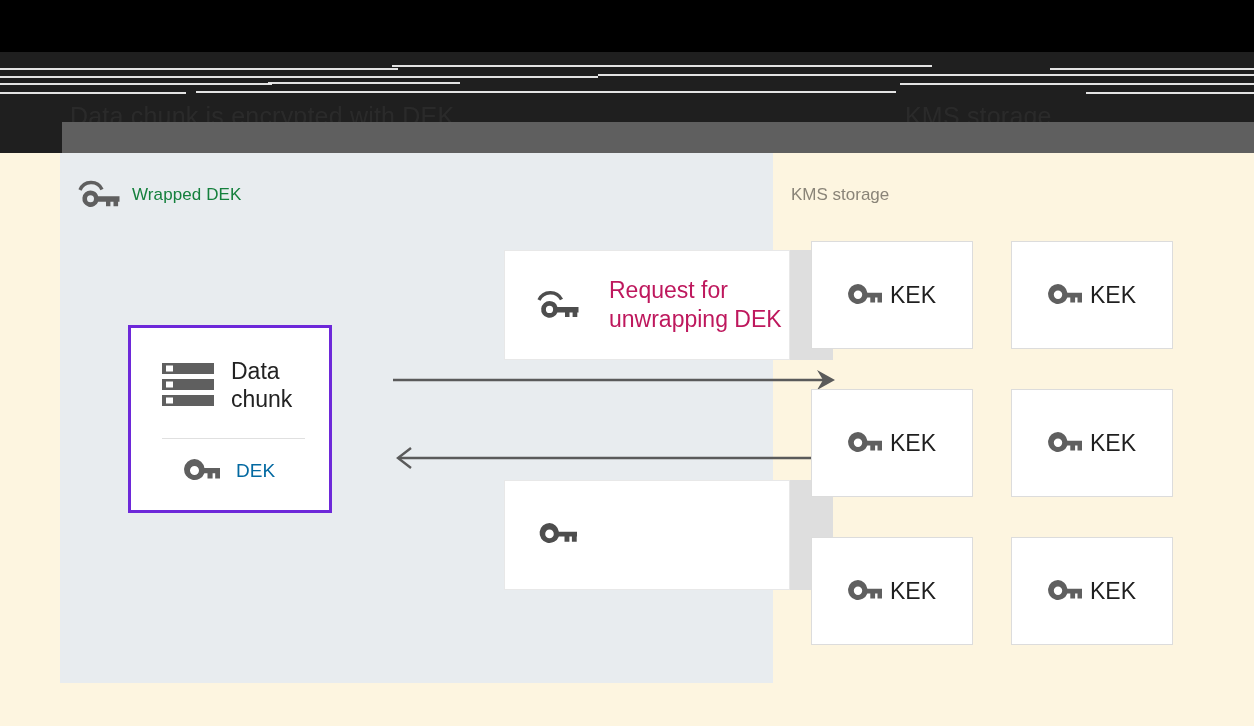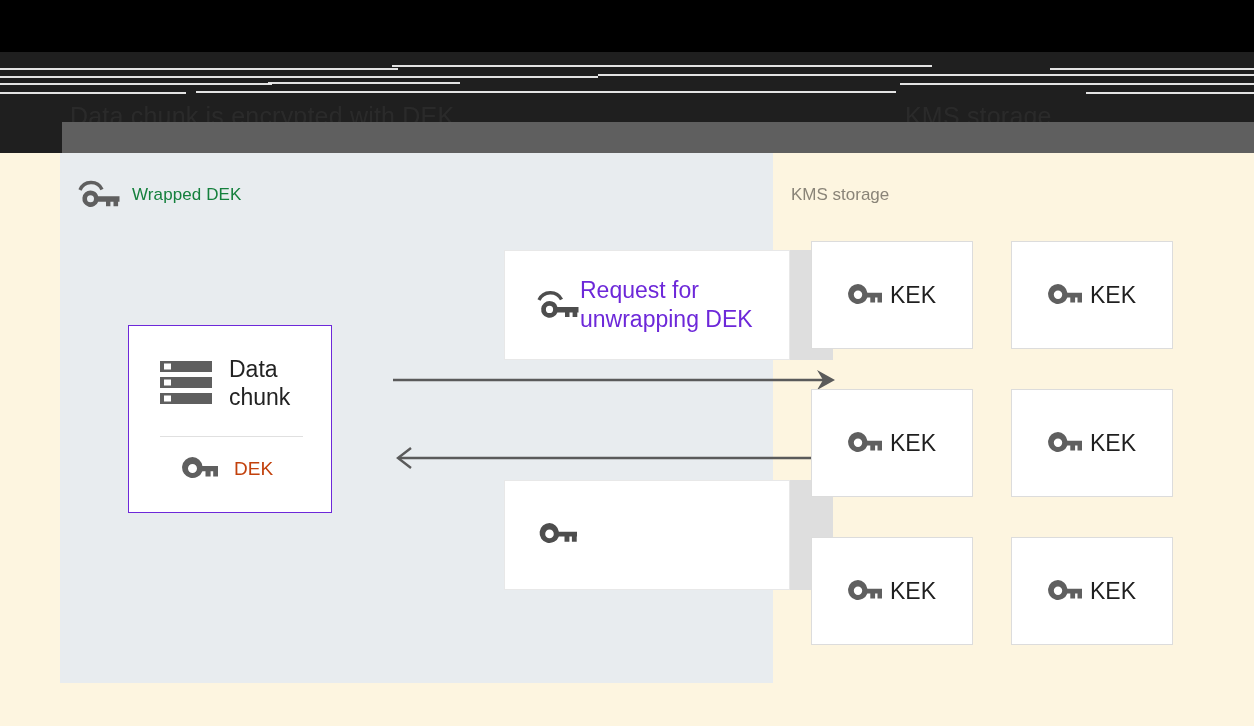--- a/index.html
+++ b/index.html
@@ -106,21 +106,21 @@
     color: #8a8478;
     font-size: 17px;
   }
 
   
   .card-datachunk {
     position: absolute;
     left: 68px; top: 172px;
     width: 204px; height: 188px;
     background: #ffffff;
-    border: 1px solid #6d28d9;
+    border: 3px solid #6d28d9;
     box-sizing: border-box;
   }
   .dc-row {
     position: absolute;
     left: 31px; top: 29px;
     display: flex;
     align-items: center;
   }
   .dc-storage-icon {
     width: 52px; height: 46px;
@@ -142,21 +142,21 @@
   .dc-dek-row {
     position: absolute;
     left: 53px; top: 130px;
     display: flex;
     align-items: center;
   }
   .dc-key-icon { width: 36px; height: 26px; flex: 0 0 auto; }
   .dc-dek-label {
     margin-left: 16px;
     font-size: 19px;
-    color: #c2410c;
+    color: #0369a1;
   }
 
   
   .msg-card {
     position: absolute;
     background: #ffffff;
     border: 1px solid #e8e8e8;
     box-sizing: border-box;
     display: flex;
     align-items: center;
@@ -164,24 +164,24 @@
   .msg-shadow {
     position: absolute;
     background: #dedede;
   }
   .msg-icon {
     width: 42px; height: 32px;
     margin-left: 32px;
     flex: 0 0 auto;
   }
   .msg-label {
-    margin-left: 1px;
+    margin-left: 30px;
     font-size: 23px;
     line-height: 29px;
-    color: #6d28d9;
+    color: #be185d;
     white-space: pre-line;
   }
 
   #card-request { left: 444px; top: 97px; width: 286px; height: 110px; }
   #shadow-request { left: 730px; top: 97px; width: 43px; height: 110px; }
   #card-return  { left: 444px; top: 327px; width: 286px; height: 110px; }
   #shadow-return { left: 730px; top: 327px; width: 43px; height: 110px; }
 
   
   .arrow-svg {

